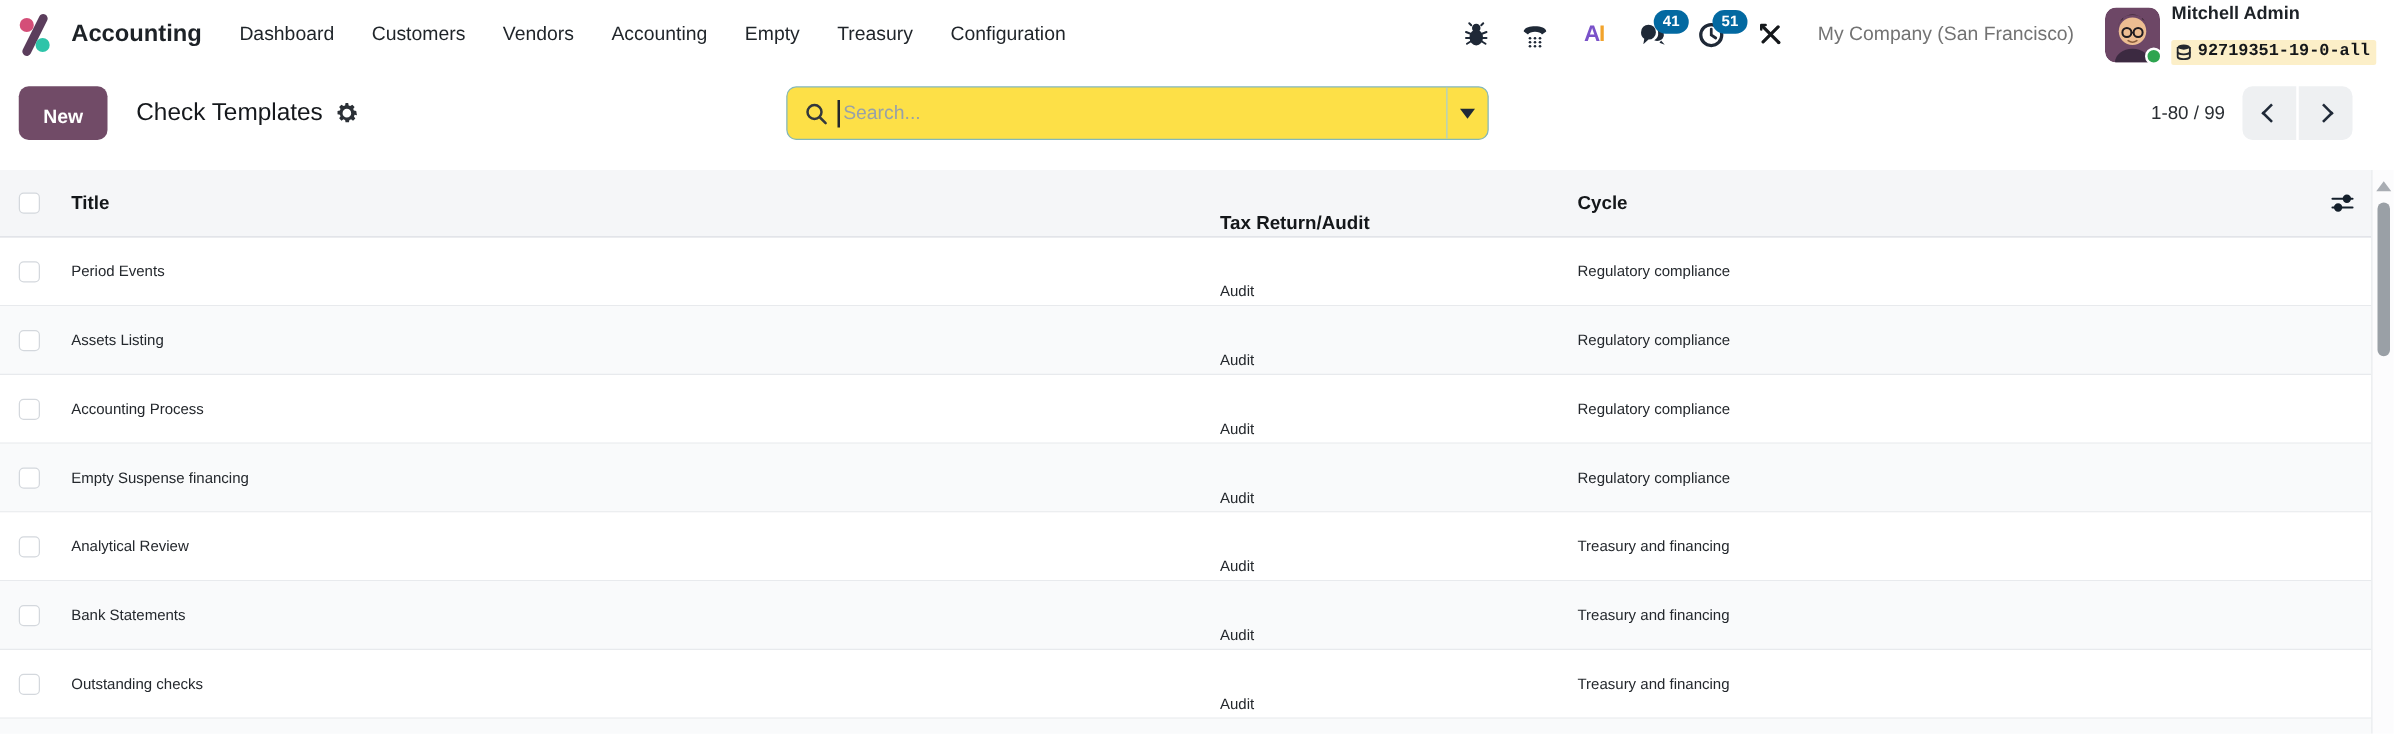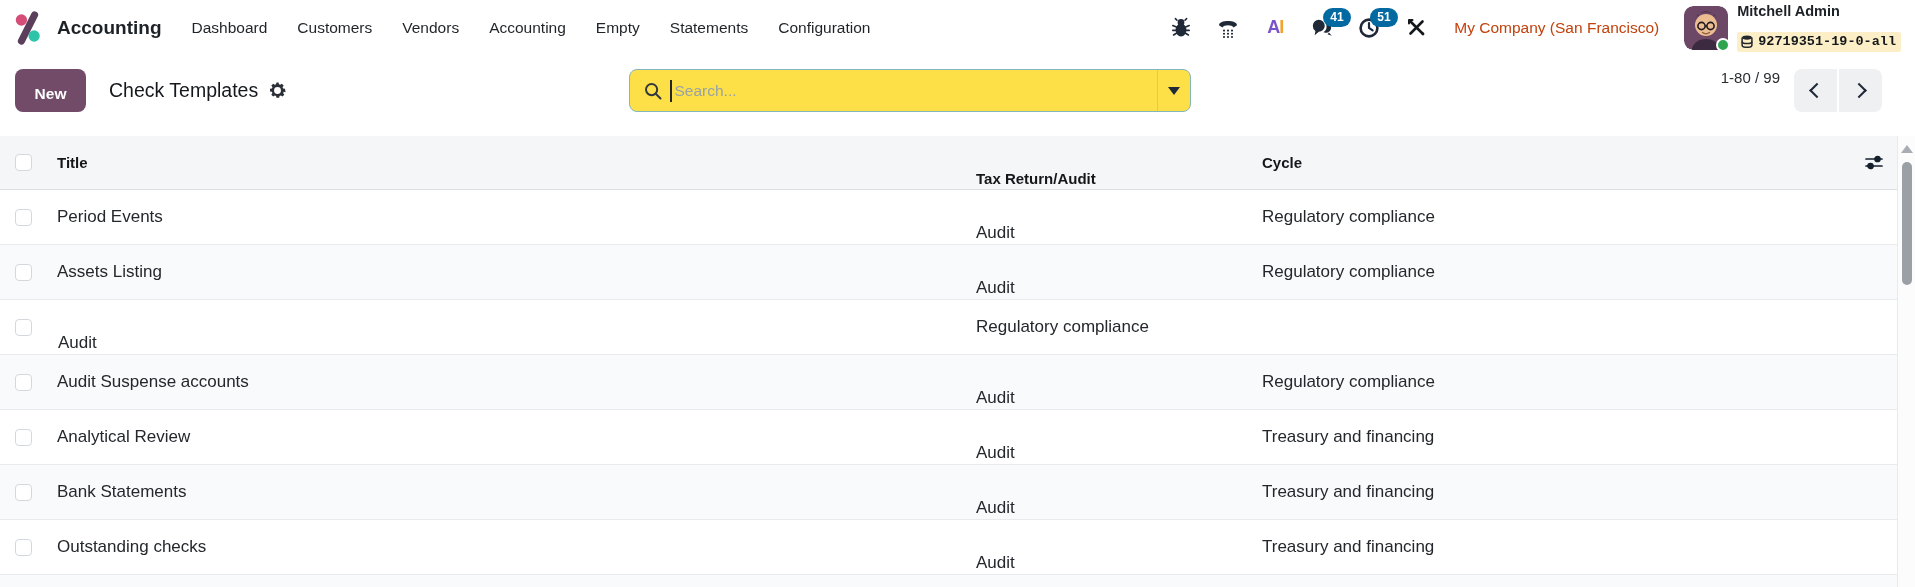--- a/index.html
+++ b/index.html
@@ -17,21 +17,21 @@
   .menus { display:flex; gap:26px; font-size:15.5px; color:#1f2429; }
   .menu-item { cursor:pointer; white-space:nowrap; padding:4px 2px; }
   .nav-right { margin-left:auto; display:flex; align-items:center; gap:25px; padding-right:4px; }
   .nav-icon { width:22px; height:22px; display:flex; align-items:center; justify-content:center; cursor:pointer; position:relative; flex:none; }
   .count-badge {
     position:absolute; top:-9px; left:12px; background:#0369a1; color:#fff;
     font-size:12px; font-weight:700; line-height:1; padding:3.5px 7px; border-radius:11px;
   }
   .ai-logo { font-size:18px; font-weight:800; font-style:normal; letter-spacing:-1px; cursor:pointer; }
   .ai-a { color:#7a52c9; } .ai-i { color:#f2a32b; }
-  .company-name { font-size:15.5px; font-weight:500; color:#c2410c; cursor:pointer; white-space:nowrap; margin-left:2px; }
+  .company-name { font-size:15.5px; font-weight:500; color:#737373; cursor:pointer; white-space:nowrap; margin-left:2px; }
   .user-block { display:flex; align-items:center; gap:9px; cursor:pointer; }
   .avatar { width:44px; height:44px; border-radius:9px; position:relative; flex:none; overflow:visible; }
   .avatar svg { border-radius:9px; display:block; }
   .status-dot { position:absolute; right:-2px; bottom:-2px; width:14px; height:14px; border-radius:50%;
     background:#2ea44f; border:2.5px solid #fff; }
   .user-meta { display:flex; flex-direction:column; gap:13px;font-weight:bold; }
   .user-name { font-size:14.5px; color:#1d2227; line-height:1; }
   .db-badge { display:flex; align-items:center; gap:5px; background:#fcefc8; border-radius:2px;
     padding:2px 5px 2px 4px; font-family:"Liberation Mono","DejaVu Sans Mono",monospace; font-size:13.5px; color:#15181b; line-height:1.15;justify-content:center; }
 
@@ -46,42 +46,42 @@
   .searchbar { position:absolute; left:629px; top:13px; width:562px; height:43px; background:#fde047;
     border:1px solid #84b7ba; border-radius:8px; display:flex; align-items:stretch; overflow:hidden; }
   .search-main { flex:1; display:flex; align-items:center; padding-left:14px; }
   .search-glyph { width:18px; height:18px; margin-right:8px; flex:none; }
   .caret-bar { width:1.5px; height:22px; background:#23272b; margin-right:1px; flex:none; }
   .search-input { border:none; outline:none; flex:1; font-size:15.5px; color:#23272b; font-family:inherit; background:transparent; padding:0 4px 0 2px; }
   .search-input::placeholder { color:#98a1a8; }
   .search-dd { width:33px; border-left:1px solid #a9ced1; display:flex; align-items:center; justify-content:center; cursor:pointer; }
   .caret-down { width:0; height:0; border-left:6.5px solid transparent; border-right:6.5px solid transparent; border-top:8px solid #1f2937; }
 
-  .pager { position:absolute; right:33px; top:13px; display:flex; align-items:flex-start; }
+  .pager { position:absolute; right:33px; top:13px; display:flex; align-items:center; }
   .pager-text { font-size:15px; color:#2a2e33; margin-right:14px; cursor:pointer; }
   .pager-btn { width:43px; height:43px; background:#eef0f2; border:none; display:flex; align-items:center; justify-content:center; cursor:pointer; }
   .pager-btn.prev { border-radius:8px 0 0 8px; margin-right:2px; }
   .pager-btn.next { border-radius:0 8px 8px 0; }
   .chev { width:11px; height:11px; border-left:2.2px solid #1f2937; border-bottom:2.2px solid #1f2937; }
   .chev.left  { transform:rotate(45deg)  translate(1px,-1px); }
   .chev.right { transform:rotate(-135deg) translate(1px,-1px); }
 
   
   .list-area { position:absolute; top:136px; left:0; width:1897px; }
   .lgrid { display:grid; grid-template-columns:46px 918px 286px 1fr; align-items:center; }
   .list-header { height:54px; background:#f5f6f8; border-bottom:1px solid #dbdee3;
     font-weight:700; font-size:15px; color:#14171a; position:relative; }
   .hdr-cell { cursor:pointer; }
   .cell-check { padding-left:15px; display:flex; }
   .checkbox { width:17px; height:17px; border:1.5px solid #d4d8dd; border-radius:4px; background:#fff; cursor:pointer; }
   .cell-title { padding-left:11px; }
   .cell-tax   { padding-left:12px;margin-top:32px; }
   .cell-cycle { padding-left:12px; }
   .adjust-cols { position:absolute; right:13px; top:50%; transform:translateY(-50%); width:20px; height:18px; cursor:pointer; display:flex; align-items:center; }
-  .list-row { height:55px; border-bottom:1px solid #e8eaed; font-size:17px; color:#24282d; cursor:pointer; background:#fff; }
+  .list-row { height:55px; border-bottom:1px solid #e8eaed; font-size:12px; color:#24282d; cursor:pointer; background:#fff; }
   .list-row:nth-child(even) { background:#f9fafb; }
   .partial-row { height:13px; background:#f9fafb; }
 
   
   .scroll-track { position:absolute; top:136px; right:0; width:18px; height:451px; background:#fcfcfd; border-left:1px solid #e8eaed; }
   .scroll-up { position:absolute; top:9px; left:2.5px; width:0; height:0;
     border-left:6px solid transparent; border-right:6px solid transparent; border-bottom:8px solid #a9adb3; cursor:pointer; }
   .scroll-thumb { position:absolute; top:26px; left:3.5px; width:10px; height:123px; background:#9aa0a6; border-radius:5px; cursor:grab; }
 </style>
 </head>
@@ -101,21 +101,21 @@
     <span class="menu-item">Dashboard</span>
 
     <span class="menu-item">Customers</span>
 
     <span class="menu-item">Vendors</span>
 
     <span class="menu-item">Accounting</span>
 
     <span class="menu-item">Empty</span>
 
-    <span class="menu-item">Statements</span>
+    <span class="menu-item">Treasury</span>
 
     <span class="menu-item">Configuration</span>
   </div>
 
   <div class="nav-right">
     <div class="nav-icon">
       <svg width="20" height="21" viewBox="0 0 20 21" fill="none" stroke="#1f2937" stroke-width="1.6" stroke-linecap="round">
         <ellipse cx="10" cy="13" rx="4.6" ry="5.6" fill="#1f2937"></ellipse>
         <circle cx="10" cy="5.4" r="2.6" fill="#1f2937"></circle>
         <path d="M6 3.2 L4.4 1.6 M14 3.2 L15.6 1.6"></path>
@@ -263,29 +263,30 @@
         </div>
       <div class="cell-title">Assets Listing</div>
       <div class="cell-tax">Audit</div>
       <div class="cell-cycle">Regulatory compliance</div>
     </div>
 
     <div class="list-row lgrid">
       <div class="cell-check">
           <span class="checkbox"></span>
         </div>
+      <div class="cell-title">Accounting Process</div>
       <div class="cell-tax">Audit</div>
       <div class="cell-cycle">Regulatory compliance</div>
     </div>
 
     <div class="list-row lgrid">
       <div class="cell-check">
           <span class="checkbox"></span>
         </div>
-      <div class="cell-title">Audit Suspense accounts</div>
+      <div class="cell-title">Empty Suspense financing</div>
       <div class="cell-tax">Audit</div>
       <div class="cell-cycle">Regulatory compliance</div>
     </div>
 
     <div class="list-row lgrid">
       <div class="cell-check">
           <span class="checkbox"></span>
         </div>
       <div class="cell-title">Analytical Review</div>
       <div class="cell-tax">Audit</div>

